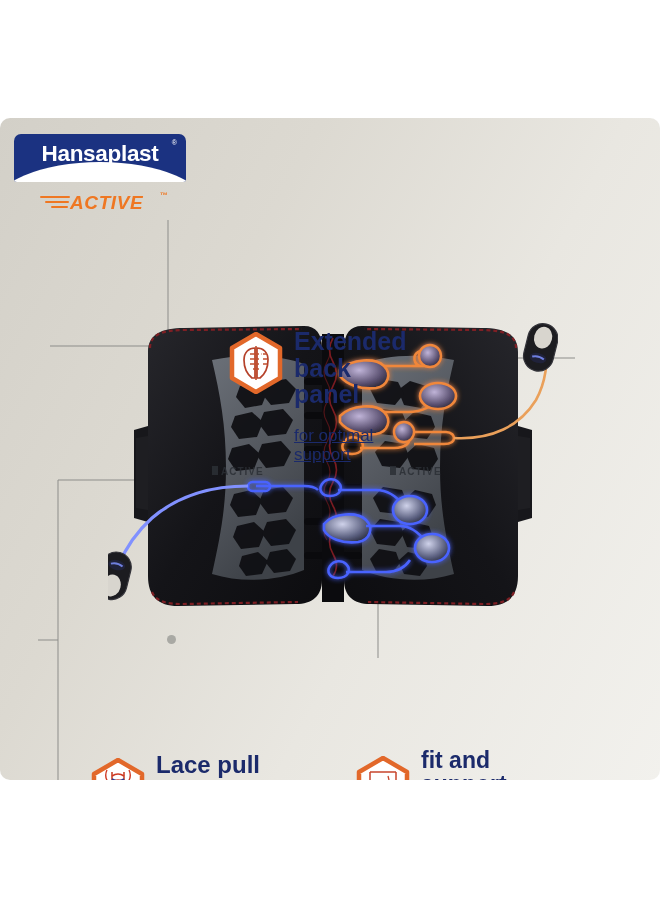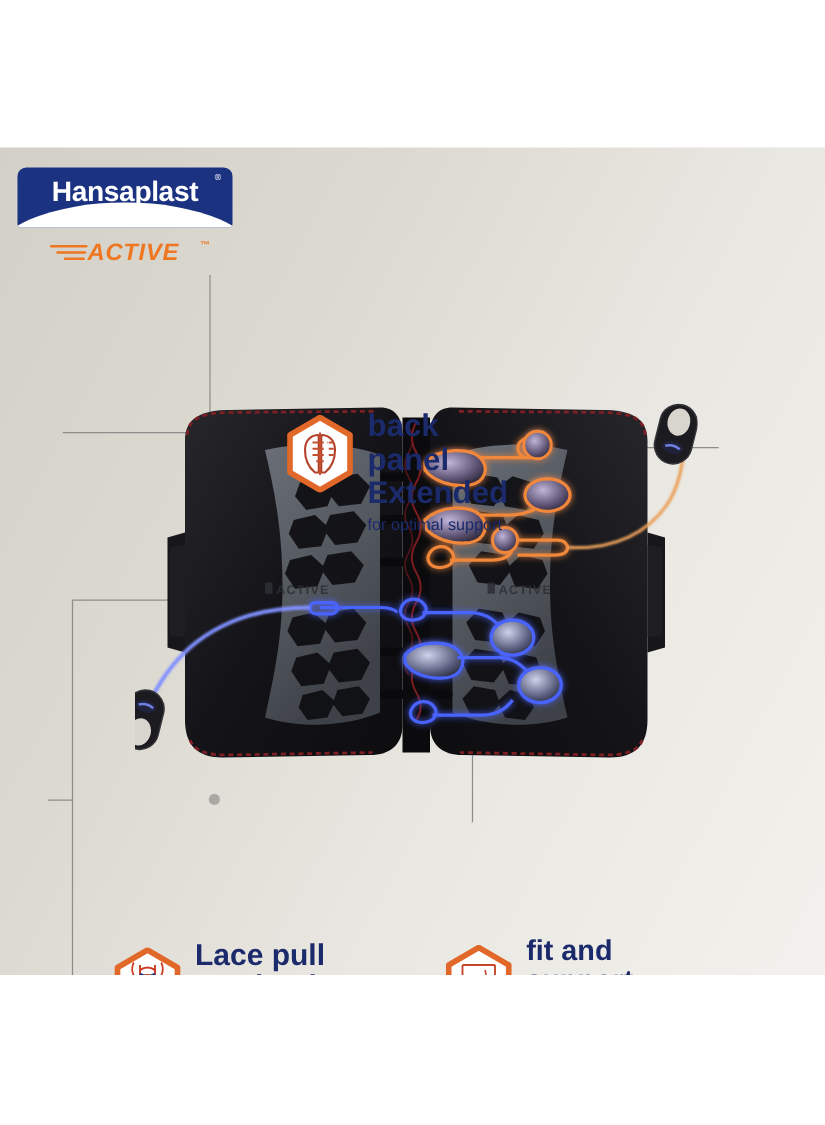--- a/index.html
+++ b/index.html
@@ -2,21 +2,21 @@
 <html><head>
 <meta charset="utf-8">
 <title>Hansaplast Active Back Brace Infographic</title>
 <style>
   html,body{margin:0;padding:0;background:#ffffff;}
   body{width:660px;height:900px;position:relative;overflow:hidden;
        font-family:"Liberation Sans","DejaVu Sans",sans-serif;}
 
   
   #stage{position:absolute;left:0;top:118px;width:660px;height:662px;overflow:hidden;
-         background:linear-gradient(118deg,#d3d0c8 0%,#dcd9d1 32%,#e9e7e1 62%,#f2f1ed 100%);}
+         background:linear-gradient(118deg,#d3d0c8 0%,#dcd9d1 32%,#e9e7e1 62%,#f2f1ed 100%);border-radius:10px;}
 
   
   #logo{position:absolute;left:14px;top:16px;width:172px;height:78px;}
   .logo-shield{position:absolute;left:0;top:0;width:172px;height:48px;
       background:#1b3281;border-radius:7px 7px 3px 3px;overflow:hidden;}
   .logo-shield .wave{position:absolute;left:-12%;bottom:-26px;width:124%;height:46px;
       background:#ffffff;border-radius:50%/100% 100% 0 0;}
   .logo-word{position:absolute;left:0;top:0;width:172px;height:40px;line-height:40px;
       text-align:center;color:#ffffff;font-size:22.5px;font-weight:700;letter-spacing:-.3px;
       z-index:3;}
@@ -42,21 +42,21 @@
   
   .callout{position:absolute;}
   .callout .hex{position:absolute;left:0;top:0;width:56px;height:62px;}
   .callout .txt{position:absolute;}
   .c-title{color:#1b2a6b;font-weight:700;line-height:1.06;}
   .c-sub{color:#1b2a6b;font-weight:400;line-height:1.12;}
 
   #c-top{left:228px;top:214px;}
   #c-top .txt{left:66px;top:-4px;}
   #c-top .c-title{font-size:25px;}
-  #c-top .c-sub{font-size:13px;margin-top:5px;}
+  #c-top .c-sub{font-size:17px;margin-top:18px;text-decoration:underline;}
 
   #c-lace{left:90px;top:640px;}
   #c-lace .txt{left:66px;top:-6px;}
   #c-lace .c-title{font-size:24px;}
 
   #c-ind{left:355px;top:638px;}
   #c-ind .txt{left:66px;top:-8px;}
   #c-ind .c-title{font-size:23px;}
 
   
@@ -299,22 +299,22 @@
     <svg class="hex" viewBox="0 0 56 62">
       <path d="M28 2 L52 16 L52 46 L28 60 L4 46 L4 16 Z" fill="#ffffff" stroke="#e2682a" stroke-width="4.5" stroke-linejoin="round"></path>
       <path d="M27 16 C21 16 16 20 16 28 C16 36 19 42 24 46 L27 46 Z" fill="none" stroke="#b5412a" stroke-width="1.7"></path>
       <path d="M29 16 C35 16 40 20 40 28 C40 36 37 42 32 46 L29 46 Z" fill="none" stroke="#b5412a" stroke-width="1.7"></path>
       <path d="M22 22 h9 M22 27 h9 M22 32 h9 M25 37 h6" stroke="#c05030" stroke-width="1.5"></path>
       <path d="M34 22 h-0.5 M35 22 h4 M35 27 h4 M35 32 h4" stroke="#c05030" stroke-width="1.5"></path>
       <path d="M28 14 V48" stroke="#c05030" stroke-width="1.6"></path>
     </svg>
     <div class="txt">
       <div class="c-title">
+        <div>Extended</div>
         <div>back panel</div>
-        <div>Extended</div>
       </div>
       <div class="c-sub">for optimal support</div>
     </div>
   </div>
 
   <div class="callout" id="c-lace">
     <svg class="hex" viewBox="0 0 56 62">
       <path d="M28 2 L52 16 L52 46 L28 60 L4 46 L4 16 Z" fill="#ffffff" stroke="#e2682a" stroke-width="4.5" stroke-linejoin="round"></path>
       <path d="M22 14 V48 M34 14 V48" stroke="#c8452c" stroke-width="1.6"></path>
       <path d="M22 18 q6 -4 12 0 M22 24 q6 -4 12 0 M22 30 q6 -4 12 0

